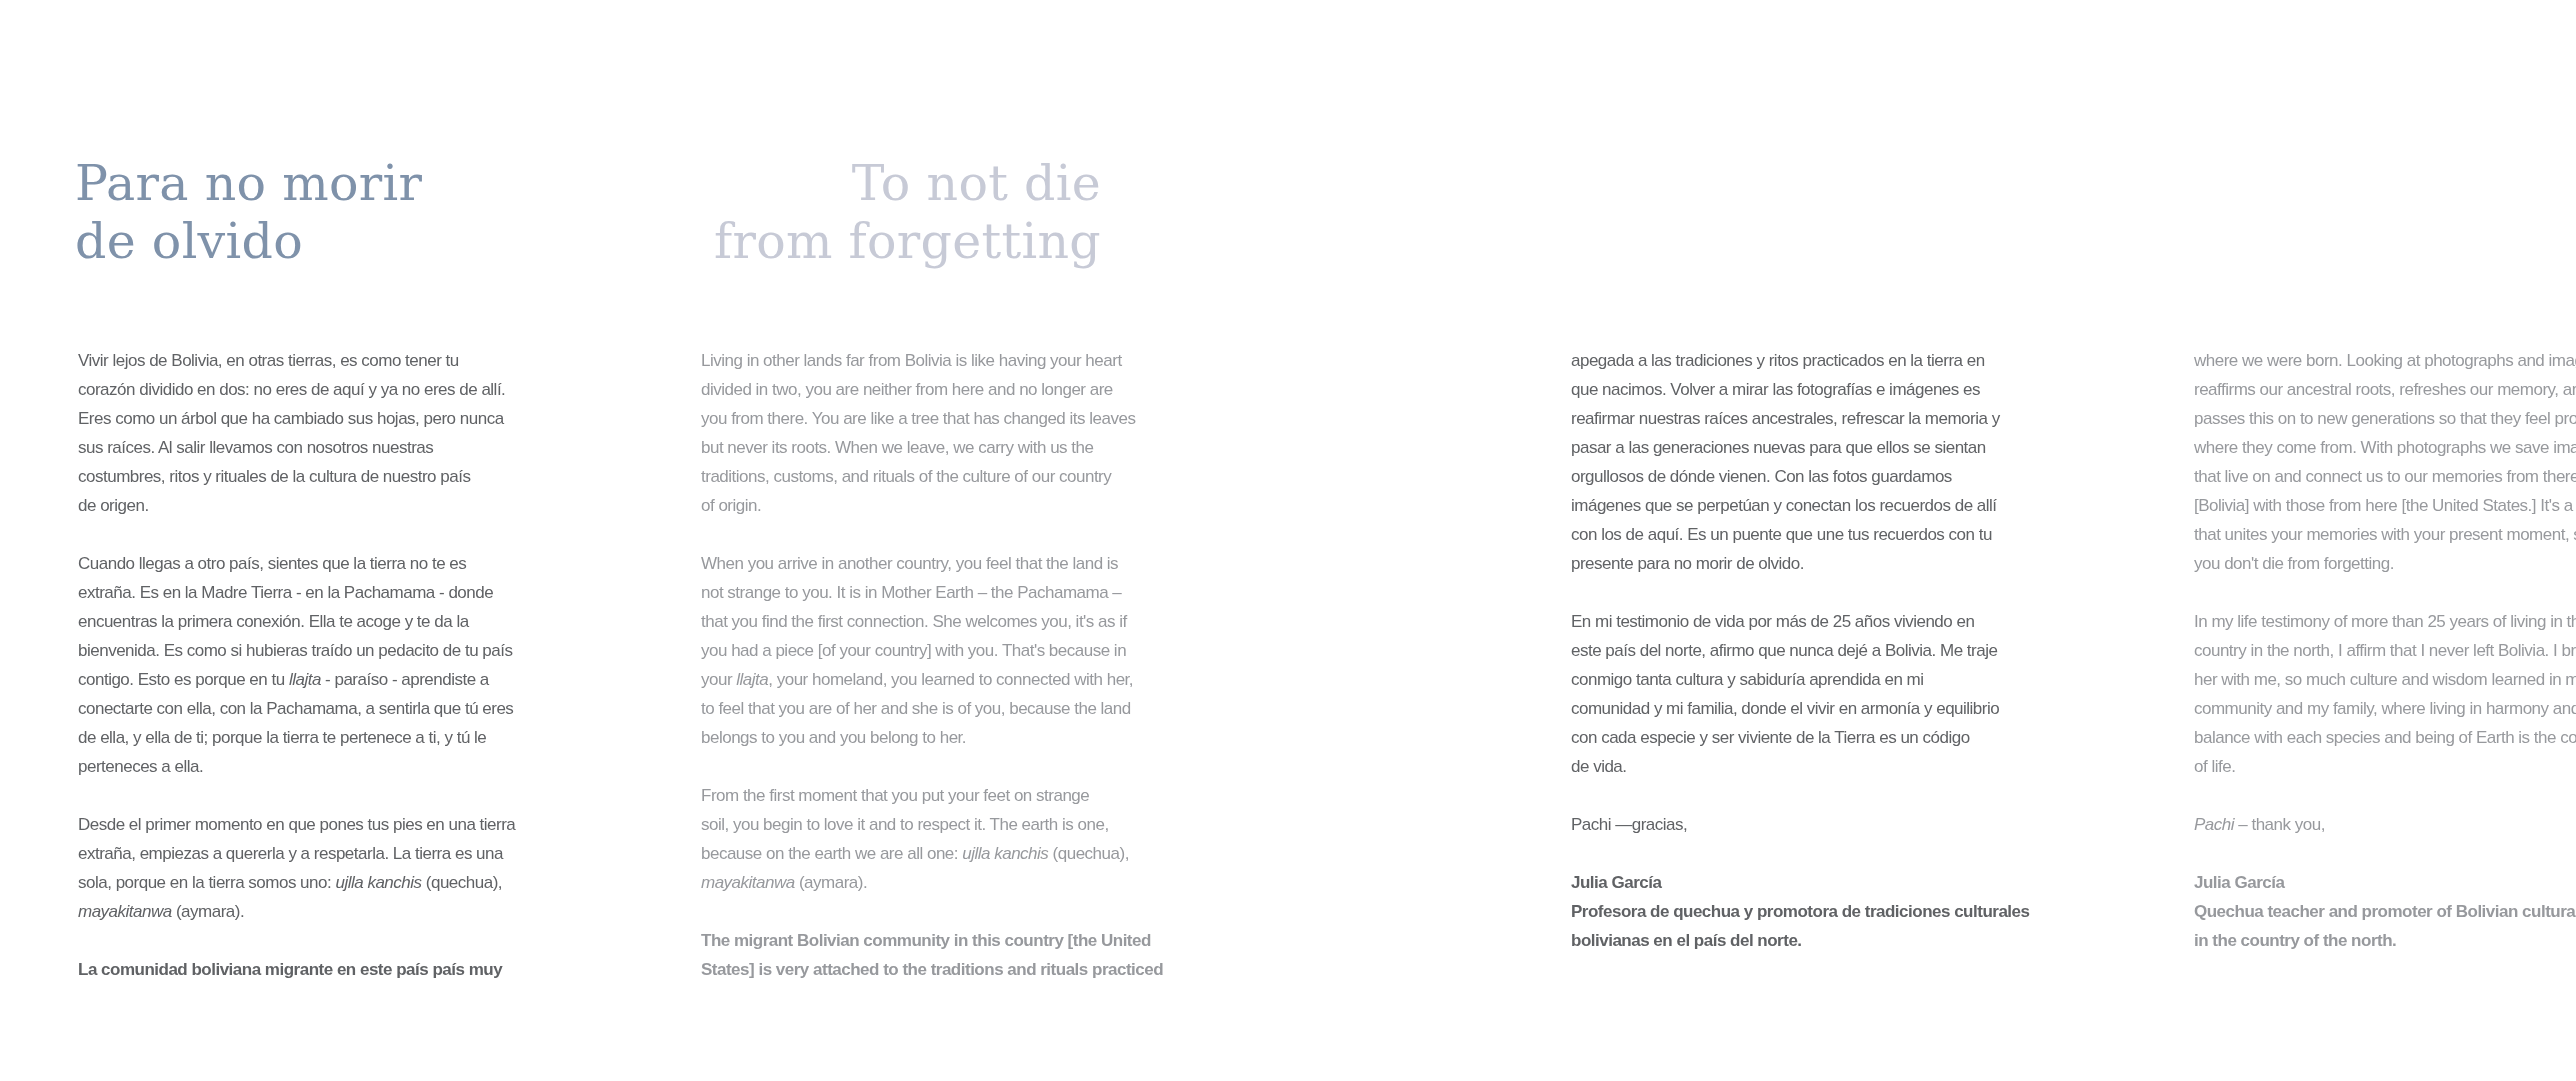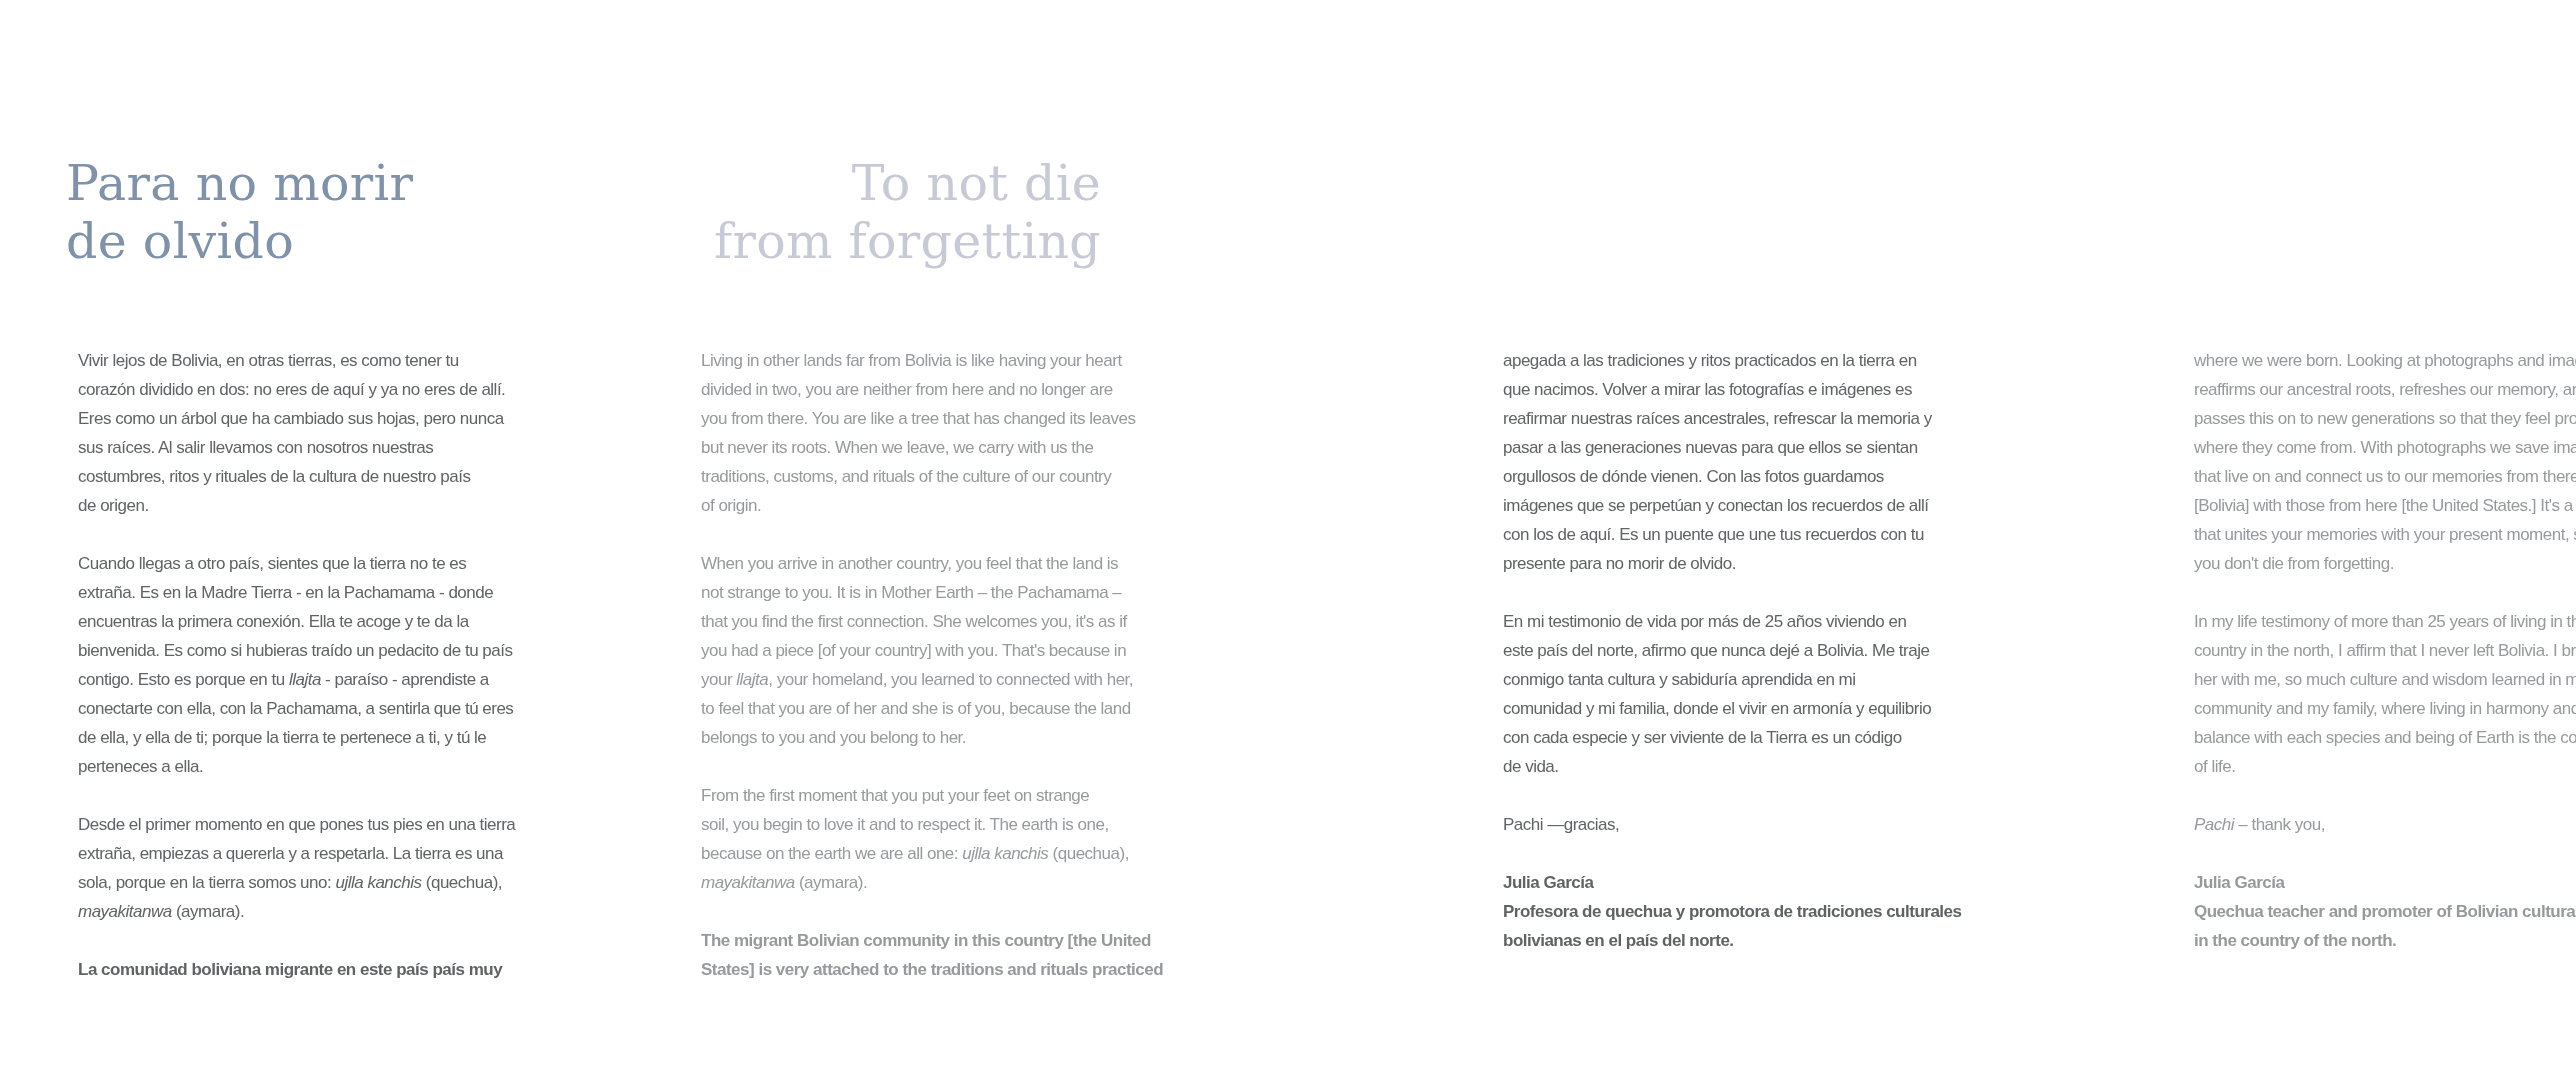--- a/index.html
+++ b/index.html
@@ -14,33 +14,33 @@
   }
   .page-title {
     position: absolute;
     top: 155px;
     font-family: "DejaVu Serif", serif;
     font-size: 49px;
     line-height: 58px;
     letter-spacing: 0.3px;
     white-space: pre-line;
   }
-  .page-title.es { left: 66px; color: #7f92aa; }
+  .page-title.es { left: 75px; color: #7f92aa; }
   .page-title.en { left: 714px; color: #c7cad6; text-align: right; }
   .col {
     position: absolute;
     top: 346px;
     width: 567px;
     font-size: 17px;
     line-height: 29px;
     letter-spacing: -0.5px;
   }
   .col.c1 { left: 78px; }
   .col.c2 { left: 701px; }
-  .col.c3 { left: 1503px; }
+  .col.c3 { left: 1571px; }
   .col.c4 { left: 2194px; }
   .col.es { color: #606265; }
   .col.en { color: #97999d; }
   .para { margin: 0 0 29px 0; white-space: nowrap; }
   .para:last-child { margin-bottom: 0; font-weight: bold; }
   .para em { font-style: italic; margin-top: 12px; }
 </style>
 </head>
 <body>
 

